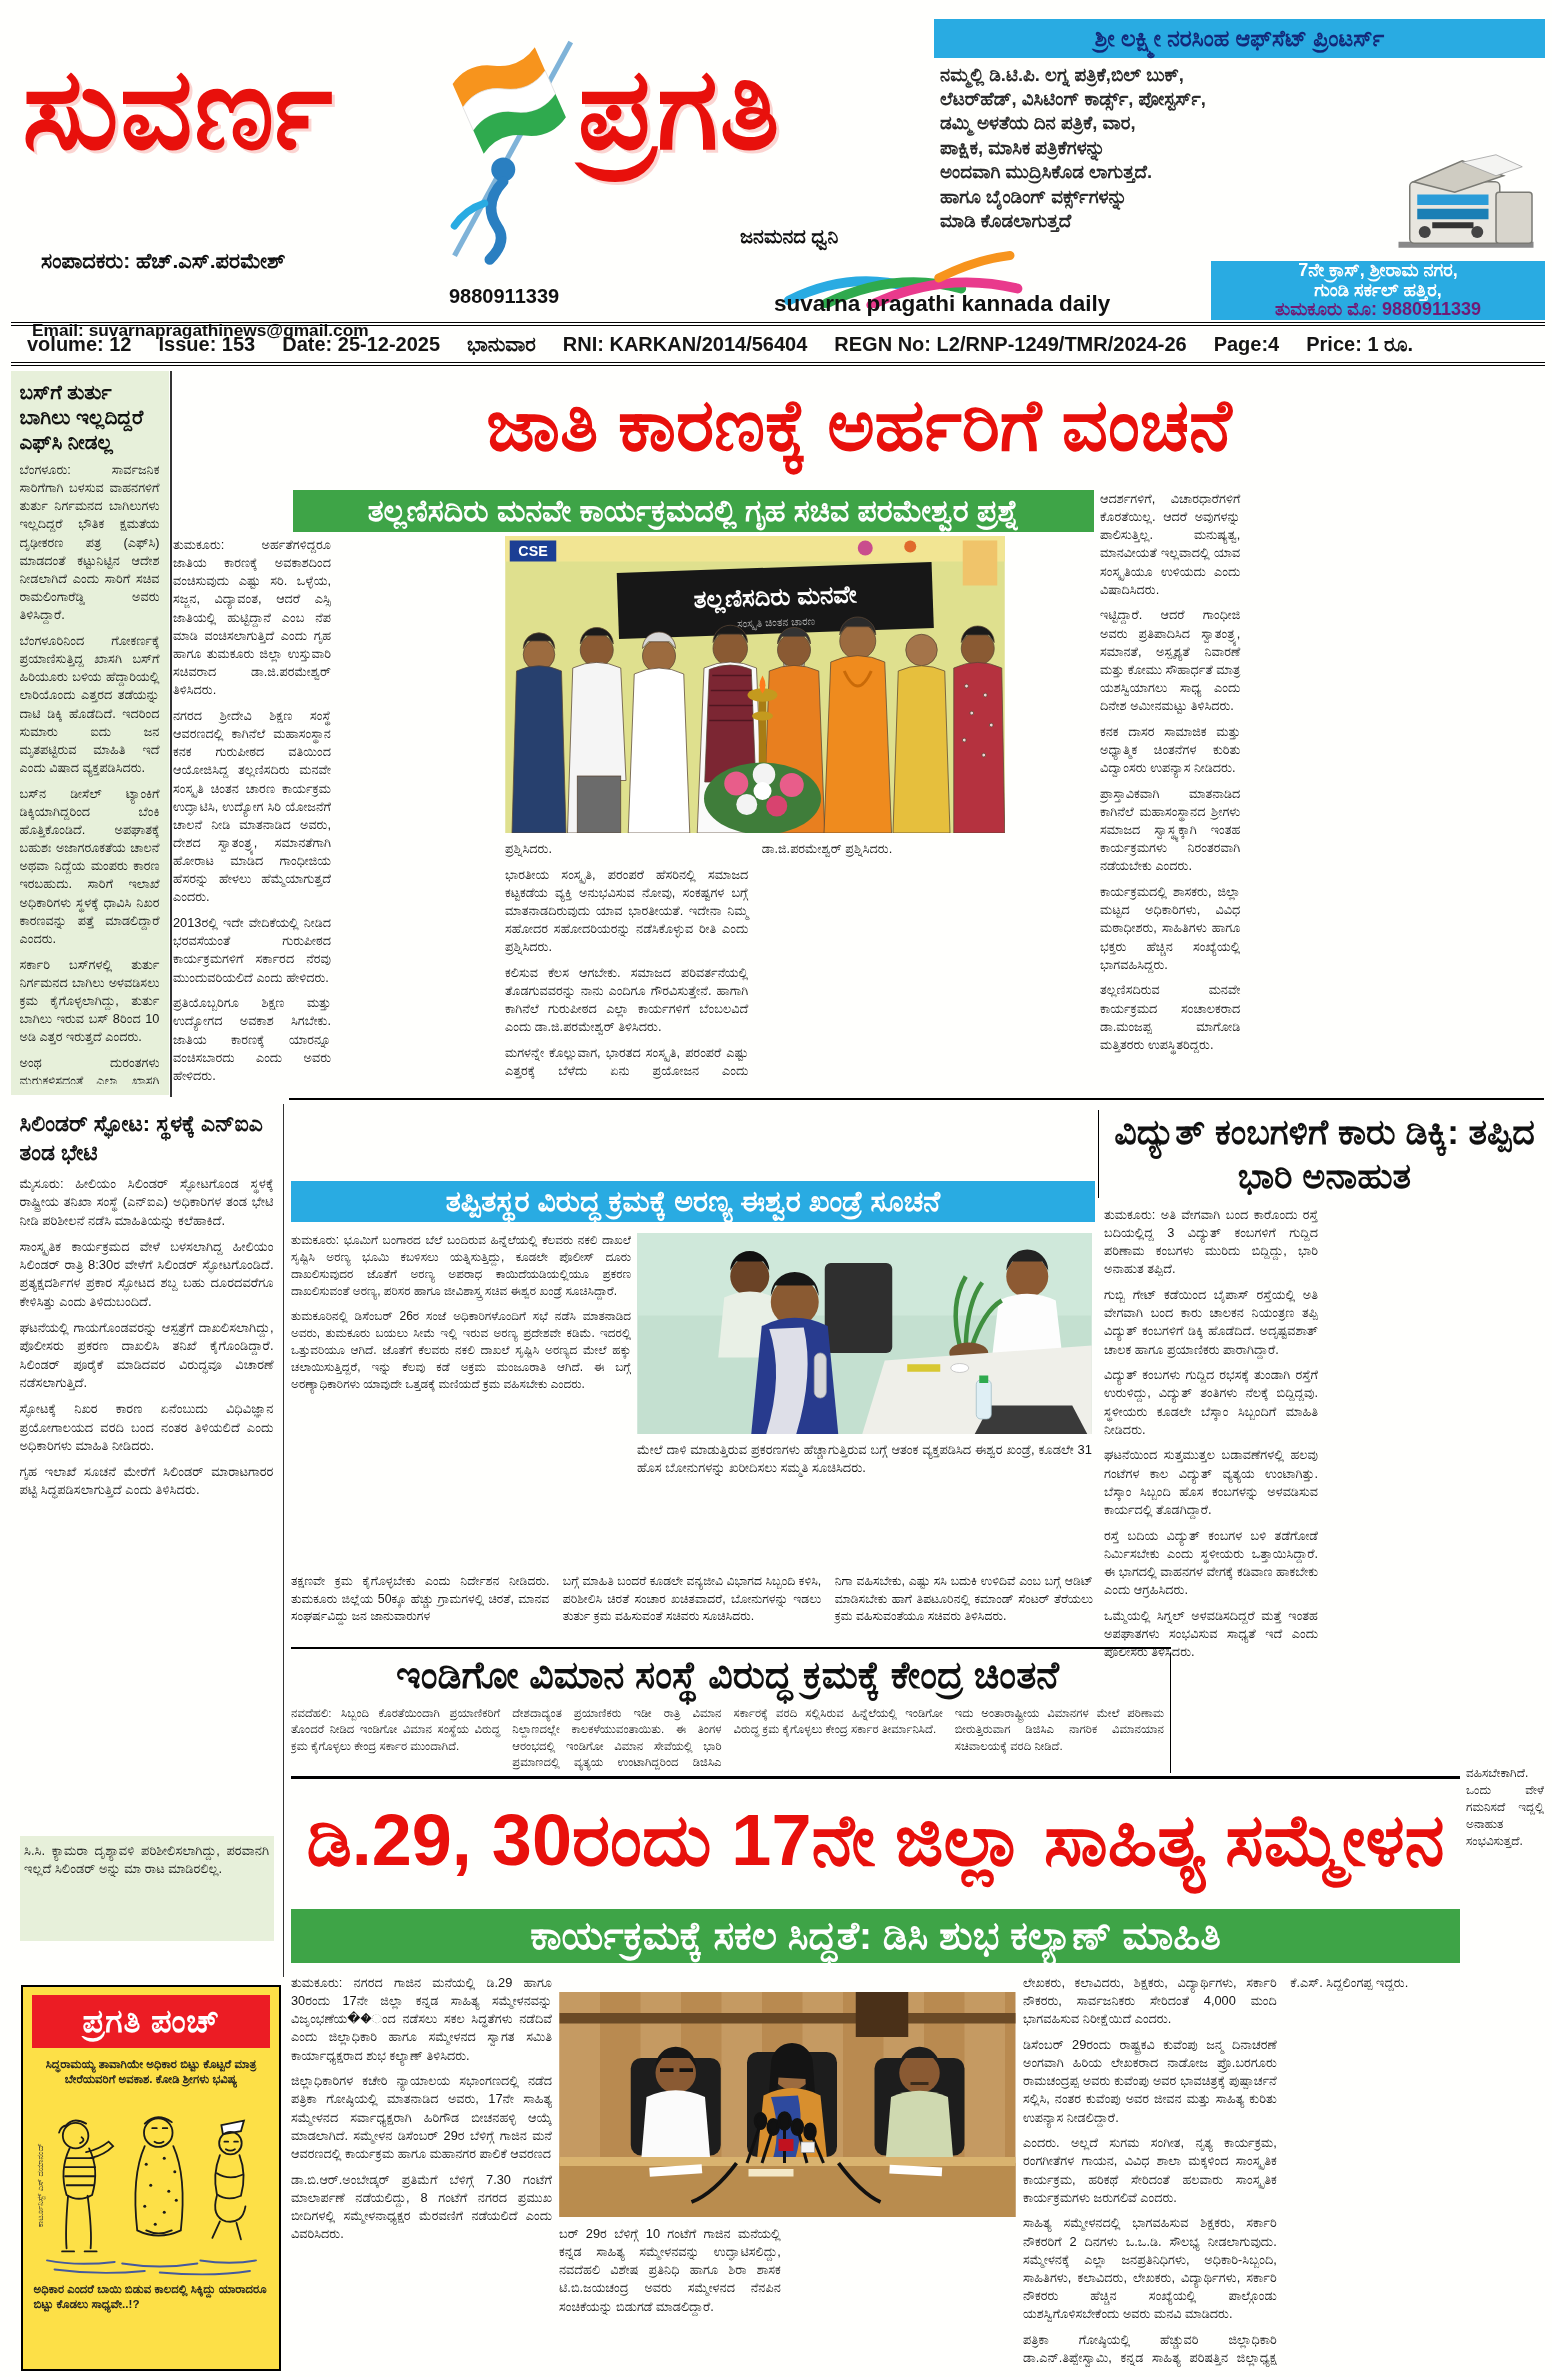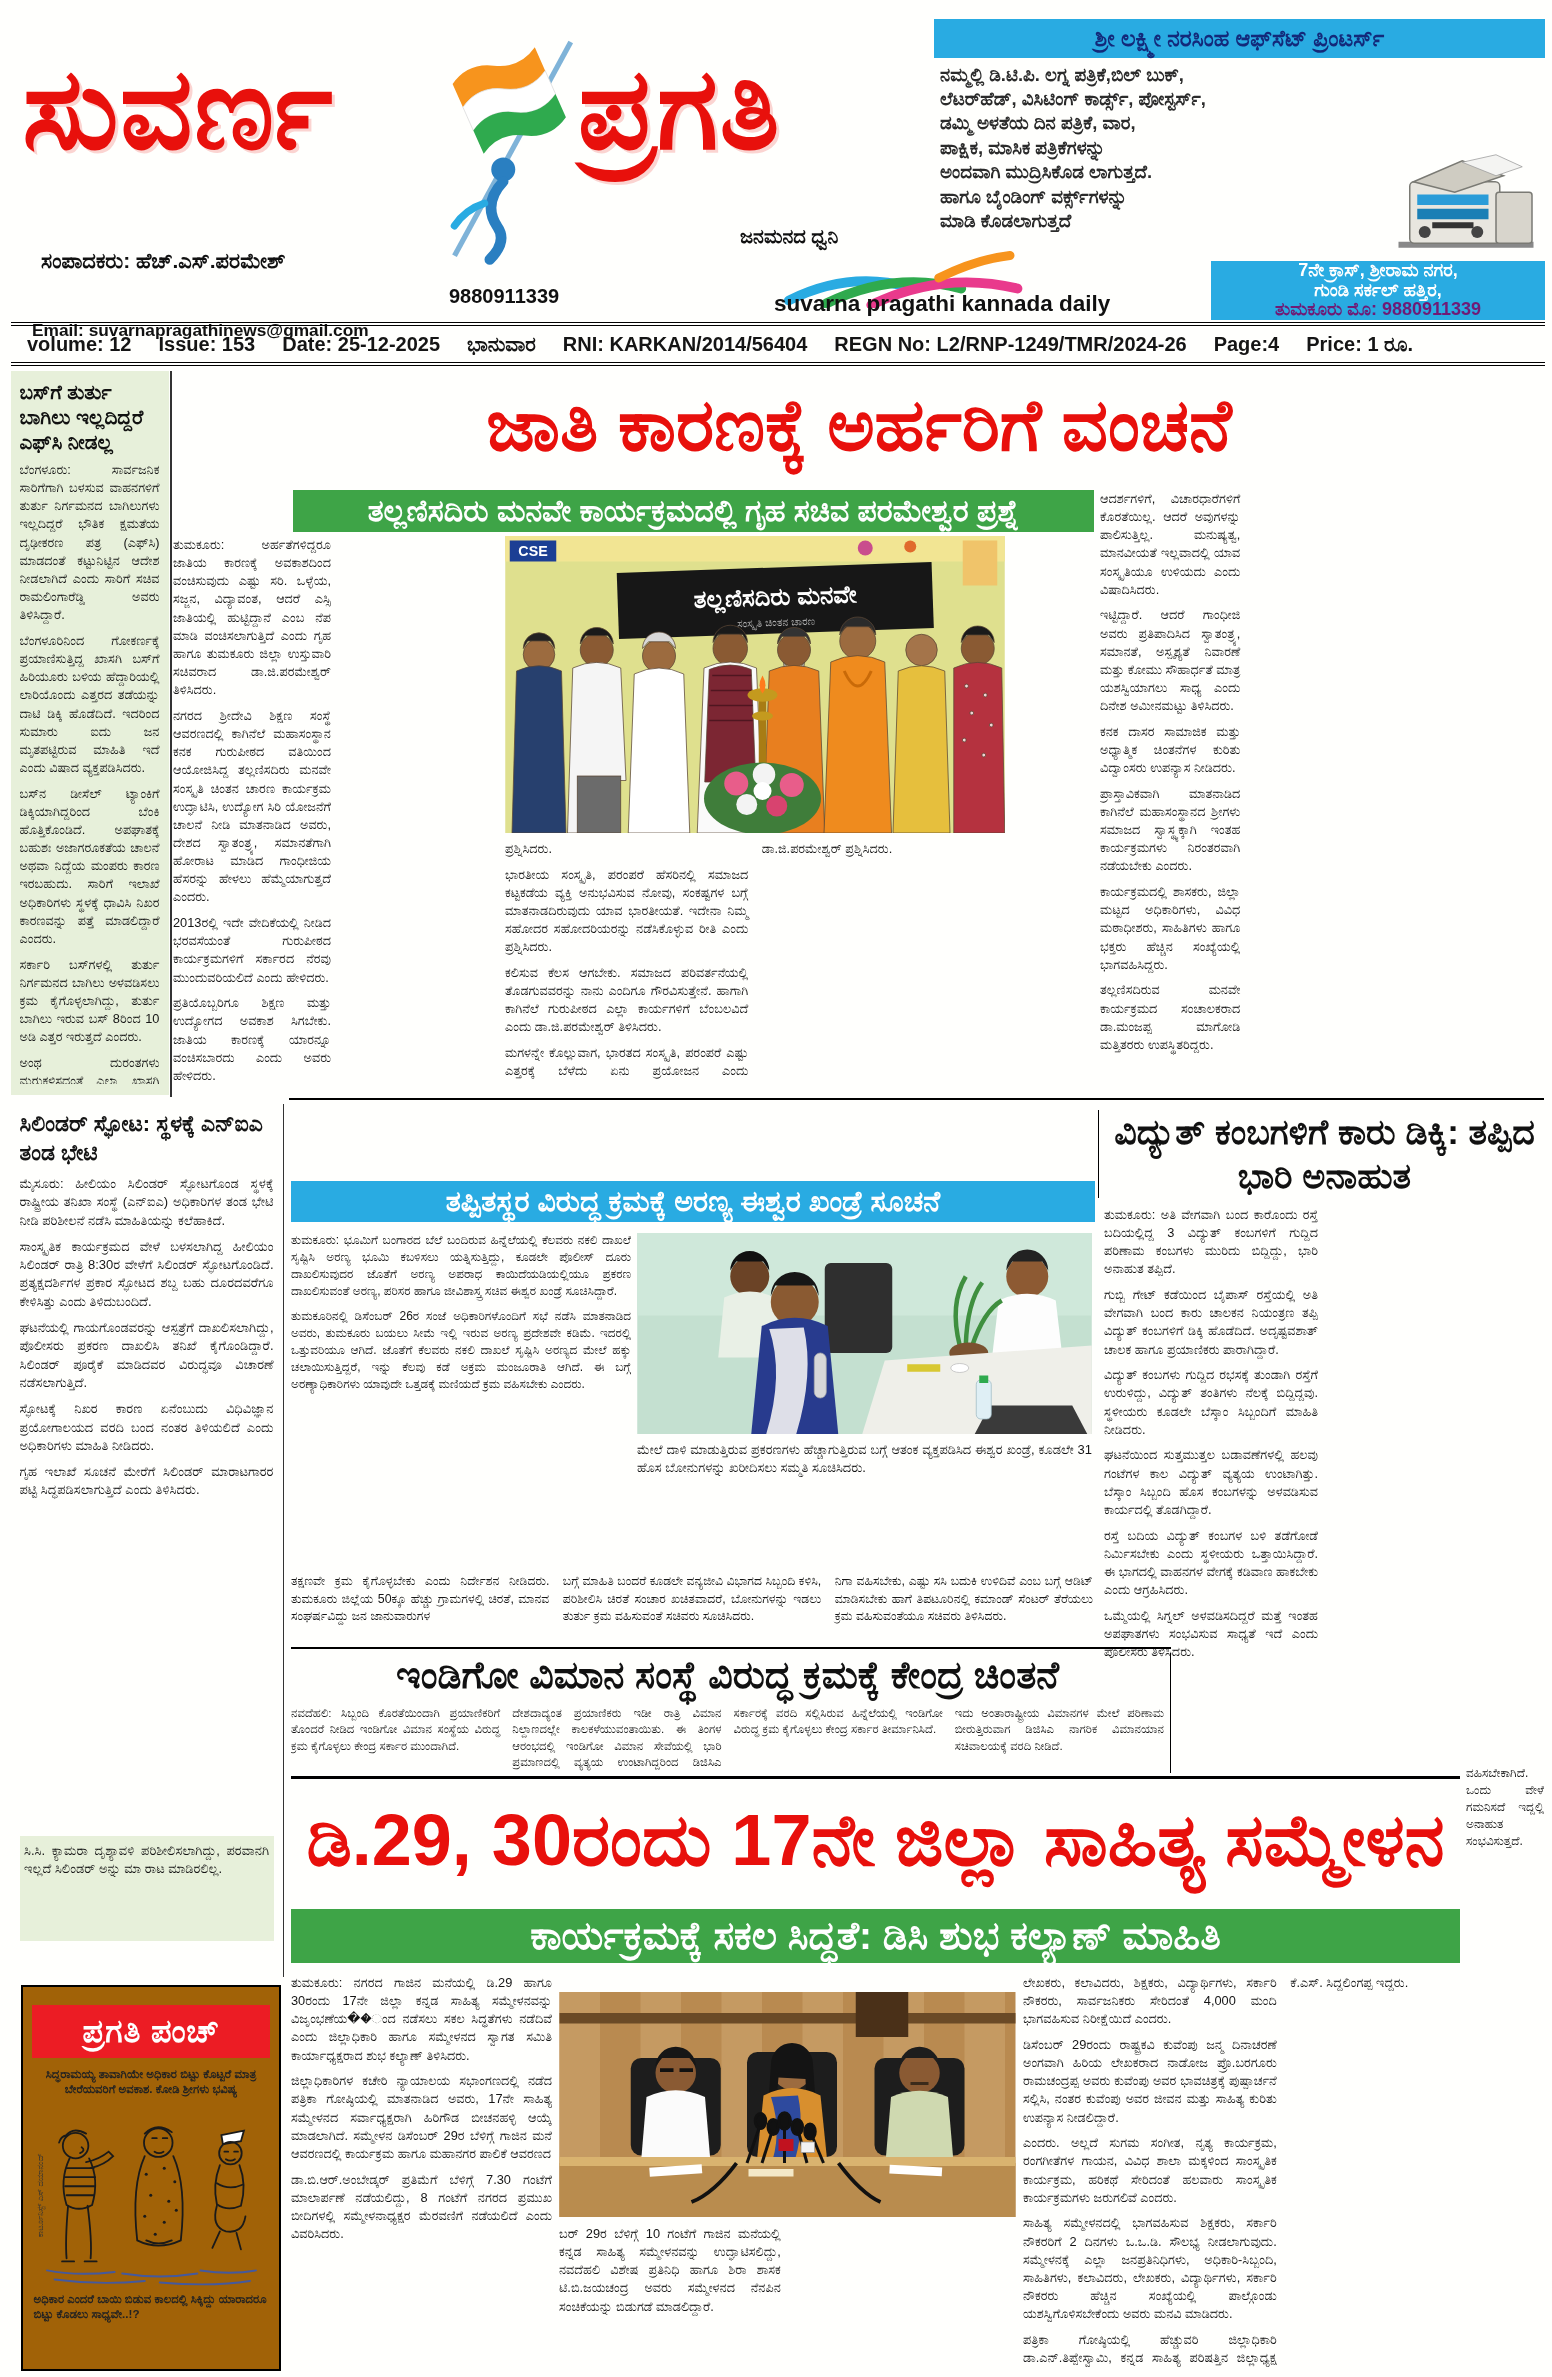--- a/index.html
+++ b/index.html
@@ -25,21 +25,21 @@
   .ad-line{font-weight:700;font-size:18.4px;color:#2b2b2b;line-height:1.33;}
   #ad-address{background:#29abe2;color:#fff;font-weight:800;text-align:center;font-size:18px;line-height:1.1;
               display:flex;flex-direction:column;justify-content:center;}
   
   #infobar{border-top:4.5px double #000;border-bottom:4.5px double #000;display:flex;align-items:center;
            font-weight:700;font-size:20px;padding:4.5px 16.5px;gap:27px;}
   
   .rail{background:#e7f0da;padding:9px 9px;}
   .rail h3{font-size:20px;line-height:1.25;margin:0 0 6px 0;font-weight:800;color:#111;}
   
-  #cartoon-box{border:2.3px solid #000;background:#a16207;padding:18px 9px;}
+  #cartoon-box{border:2.3px solid #000;background:#fde047;padding:8px 9px;}
   #cartoon-title{background:#ec1c24;color:#fff;font-weight:800;font-size:32px;height:53px;
                  display:flex;align-items:center;justify-content:center;letter-spacing:0.8px;}
   .cartoon-cap{font-size:11.6px;font-weight:700;line-height:1.3;color:#222;}
   svg text{font-family:"Liberation Sans","DejaVu Sans",sans-serif;}
 </style>
 </head>
 <body>
 
 <div id="page">
 

